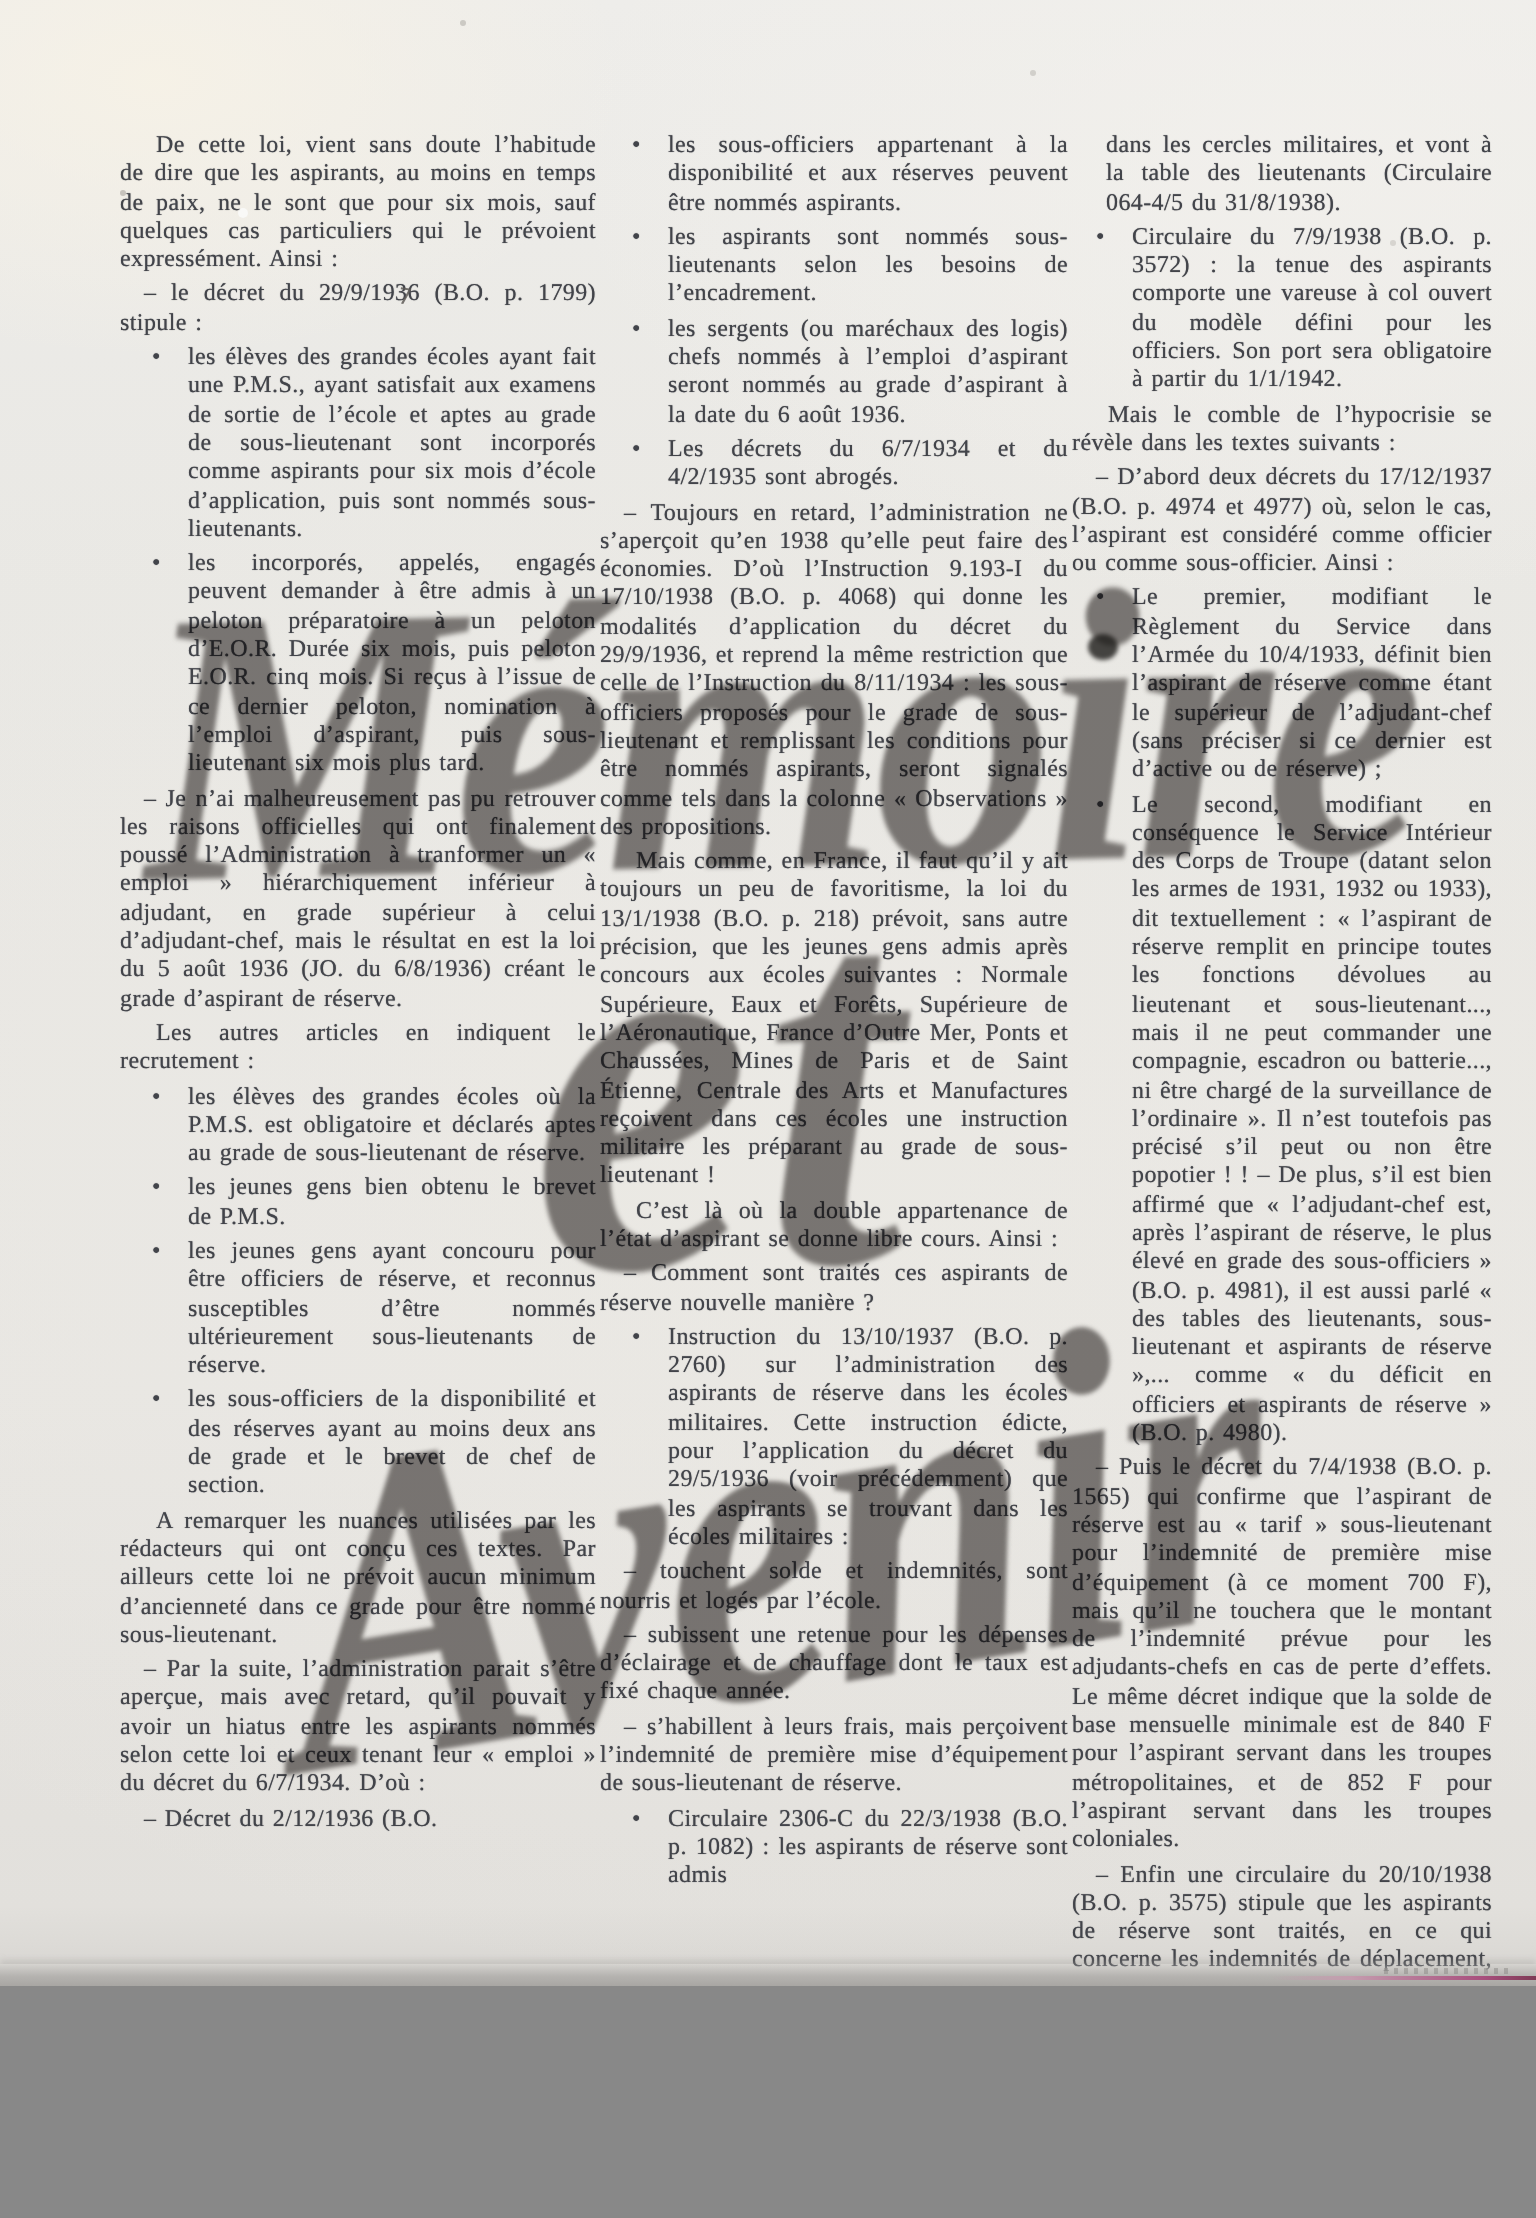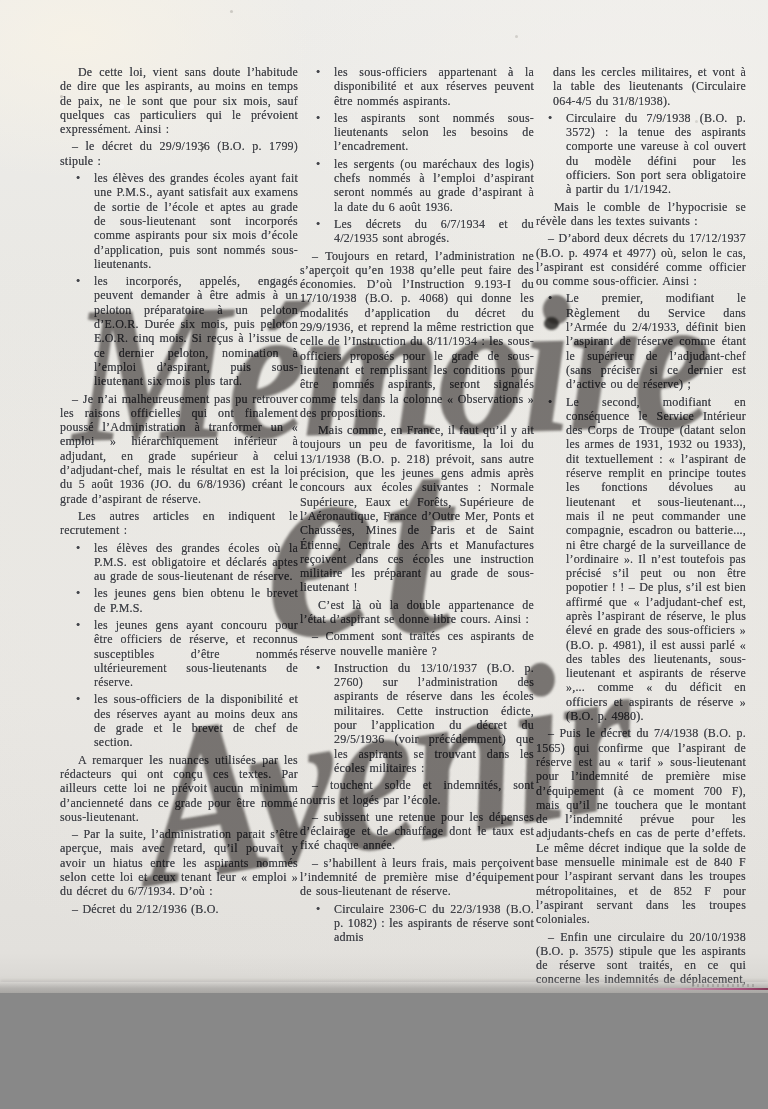--- a/index.html
+++ b/index.html
@@ -101,21 +101,21 @@
         <div class="blk dash">– touchent solde et indemnités, sont nourris et logés par l’école.</div>
         <div class="blk dash">– subissent une retenue pour les dépenses d’éclairage et de chauffage dont le taux est fixé chaque année.</div>
         <div class="blk dash">– s’habillent à leurs frais, mais perçoivent l’indemnité de première mise d’équipement de sous-lieutenant de réserve.</div>
         <div class="blk bullet"><span class="marker">•</span><span>Circulaire 2306-C du 22/3/1938 (B.O. p. 1082) : les aspirants de réserve sont admis</span></div>
       </div>
     <div class="col col3">
         <div class="blk cont-indent">dans les cercles militaires, et vont à la table des lieutenants (Circulaire 064-4/5 du 31/8/1938).</div>
         <div class="blk bullet"><span class="marker">•</span><span>Circulaire du 7/9/1938 (B.O. p. 3572) : la tenue des aspirants comporte une vareuse à col ouvert du modèle défini pour les officiers. Son port sera obligatoire à partir du 1/1/1942.</span></div>
         <div class="blk indent">Mais le comble de l’hypocrisie se révèle dans les textes suivants :</div>
         <div class="blk dash">– D’abord deux décrets du 17/12/1937 (B.O. p. 4974 et 4977) où, selon le cas, l’aspirant est considéré comme officier ou comme sous-officier. Ainsi :</div>
-        <div class="blk bullet"><span class="marker">•</span><span>Le premier, modifiant le Règlement du Service dans l’Armée du 2/4/1933, définit bien l’aspirant de réserve comme étant le supérieur de l’adjudant-chef (sans préciser si ce dernier est d’active ou de réserve) ;</span></div>
+        <div class="blk bullet"><span class="marker">•</span><span>Le premier, modifiant le Règlement du Service dans l’Armée du 10/4/1933, définit bien l’aspirant de réserve comme étant le supérieur de l’adjudant-chef (sans préciser si ce dernier est d’active ou de réserve) ;</span></div>
         <div class="blk bullet"><span class="marker">•</span><span>Le second, modifiant en conséquence le Service Intérieur des Corps de Troupe (datant selon les armes de 1931, 1932 ou 1933), dit textuellement : « l’aspirant de réserve remplit en principe toutes les fonctions dévolues au lieutenant et sous-lieutenant..., mais il ne peut commander une compagnie, escadron ou batterie..., ni être chargé de la surveillance de l’ordinaire ». Il n’est toutefois pas précisé s’il peut ou non être popotier ! ! – De plus, s’il est bien affirmé que « l’adjudant-chef est, après l’aspirant de réserve, le plus élevé en grade des sous-officiers » (B.O. p. 4981), il est aussi parlé « des tables des lieutenants, sous-lieutenant et aspirants de réserve »,... comme « du déficit en officiers et aspirants de réserve » (B.O. p. 4980).</span></div>
         <div class="blk dash">– Puis le décret du 7/4/1938 (B.O. p. 1565) qui confirme que l’aspirant de réserve est au « tarif » sous-lieutenant pour l’indemnité de première mise d’équipement (à ce moment 700 F), mais qu’il ne touchera que le montant de l’indemnité prévue pour les adjudants-chefs en cas de perte d’effets. Le même décret indique que la solde de base mensuelle minimale est de 840 F pour l’aspirant servant dans les troupes métropolitaines, et de 852 F pour l’aspirant servant dans les troupes coloniales.</div>
         <div class="blk dash">– Enfin une circulaire du 20/10/1938 (B.O. p. 3575) stipule que les aspirants de réserve sont traités, en ce qui concerne les indemnités de déplacement, comme les adjudants-chefs, adjudants et assimilés.</div>
       </div>
   </div>
 
   <div class="handwritten">7</div>
 
   <div class="wm wm1">Mémoire</div>
   <div class="wm wm2">et</div>

